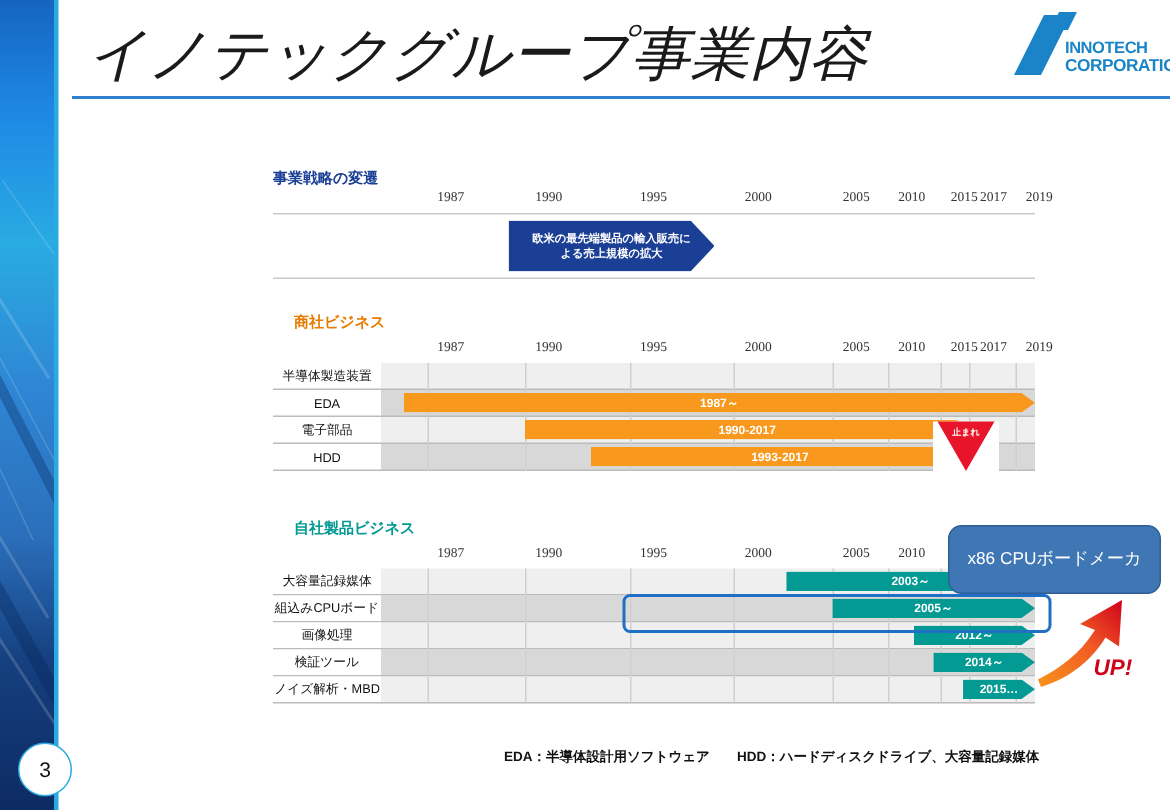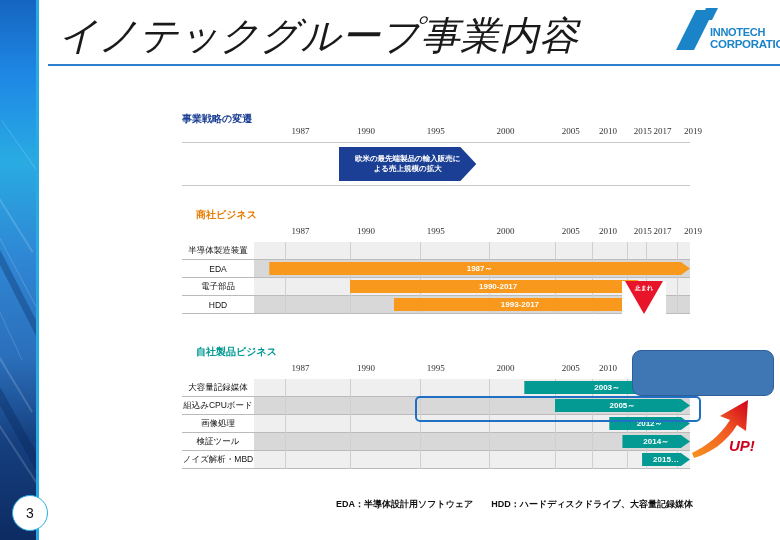--- a/index.html
+++ b/index.html
@@ -307,20 +307,21 @@
       <div class="gline" style="left: 409.9px; top: 88px; height: 18px; position: absolute;"></div>
       <div class="gline" style="left: 444.78px; top: 88px; height: 18px; position: absolute;"></div>
       <div class="gline" style="left: 464.4px; top: 88px; height: 18px; position: absolute;"></div>
       <div class="gline" style="left: 494.92px; top: 88px; height: 18px; position: absolute;"></div>
       <div class="rowlbl" style="top: 88px; width: 72px; height: 18px;">ノイズ解析・MBD</div>
       <div class="bar teal" style="left: 460.04px; top: 90px; width: 47.96px; height: 13px;">2015…</div>
     </div>
 
   <div class="callout" style="left:632px;top:350px;width:140px;height:44px;">
     <div>
+      <div>x86 CPUボードメーカ</div>
     </div>
   </div>
   <div class="highlight" style="left:415px;top:396px;width:282px;height:22px;"></div>
 
   <svg class="uparrow" style="left:690px;top:398px;" width="80" height="70" viewBox="0 0 80 70">
     <defs>
       <linearGradient id="upg" x1="0" y1="1" x2="1" y2="0">
         <stop offset="0%" stop-color="#f7941e"></stop>
         <stop offset="55%" stop-color="#f15a24"></stop>
         <stop offset="100%" stop-color="#d0021b"></stop>

